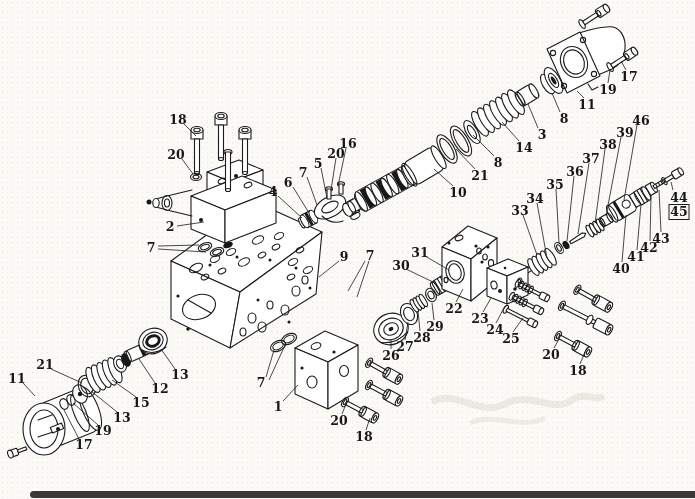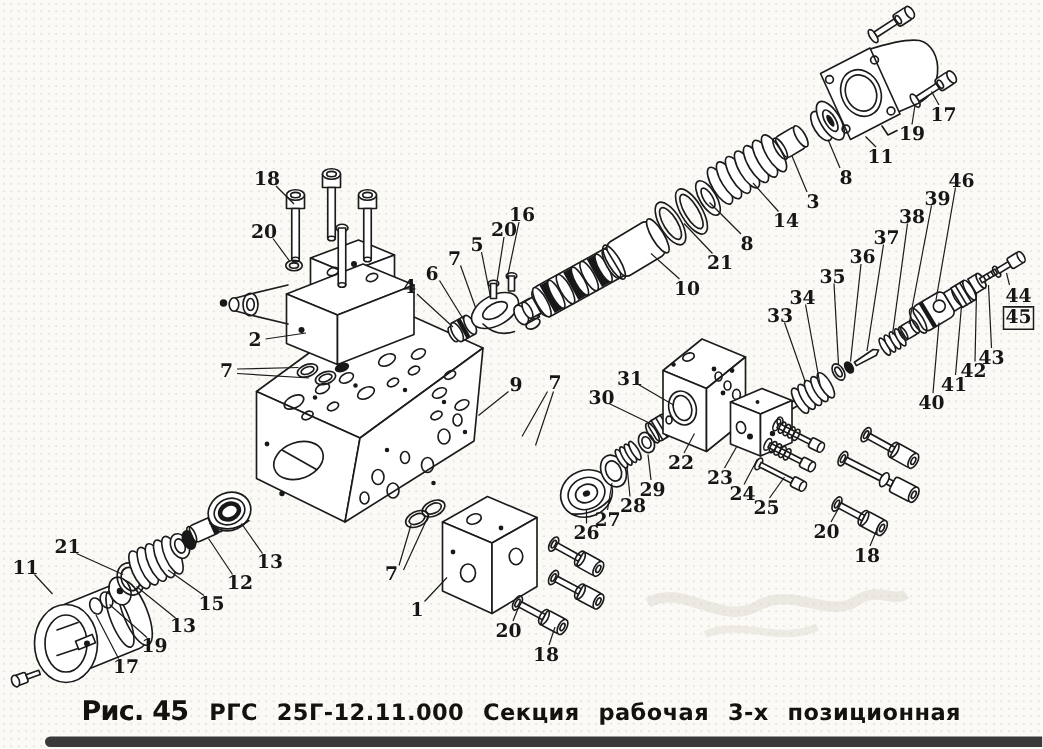--- a/index.html
+++ b/index.html
@@ -635,19 +635,16 @@
         <text x="141" y="406.5" class="callout">15</text>
         <line x1="117" y1="412" x2="91" y2="391" stroke="#1b1b1b" stroke-width="0.8"></line>
         <text x="122" y="421.5" class="callout">13</text>
         <line x1="98" y1="425" x2="73" y2="403" stroke="#1b1b1b" stroke-width="0.8"></line>
         <text x="103" y="434.5" class="callout">19</text>
         <line x1="79" y1="439" x2="64" y2="410" stroke="#1b1b1b" stroke-width="0.8"></line>
         <text x="84" y="448.5" class="callout">17</text>
       </g>
 </svg>
 
-<div id="caption">
-  <span class="fig">Рис. 45</span><span class="ttl">РГС 25Г-12.11.000 Секция рабочая 3-х позиционная</span>
+
+<div id="bottombar"></div>
+
 </div>
 
-<div id="bottombar"></div>
-
-</div>
-
 </body></html>

